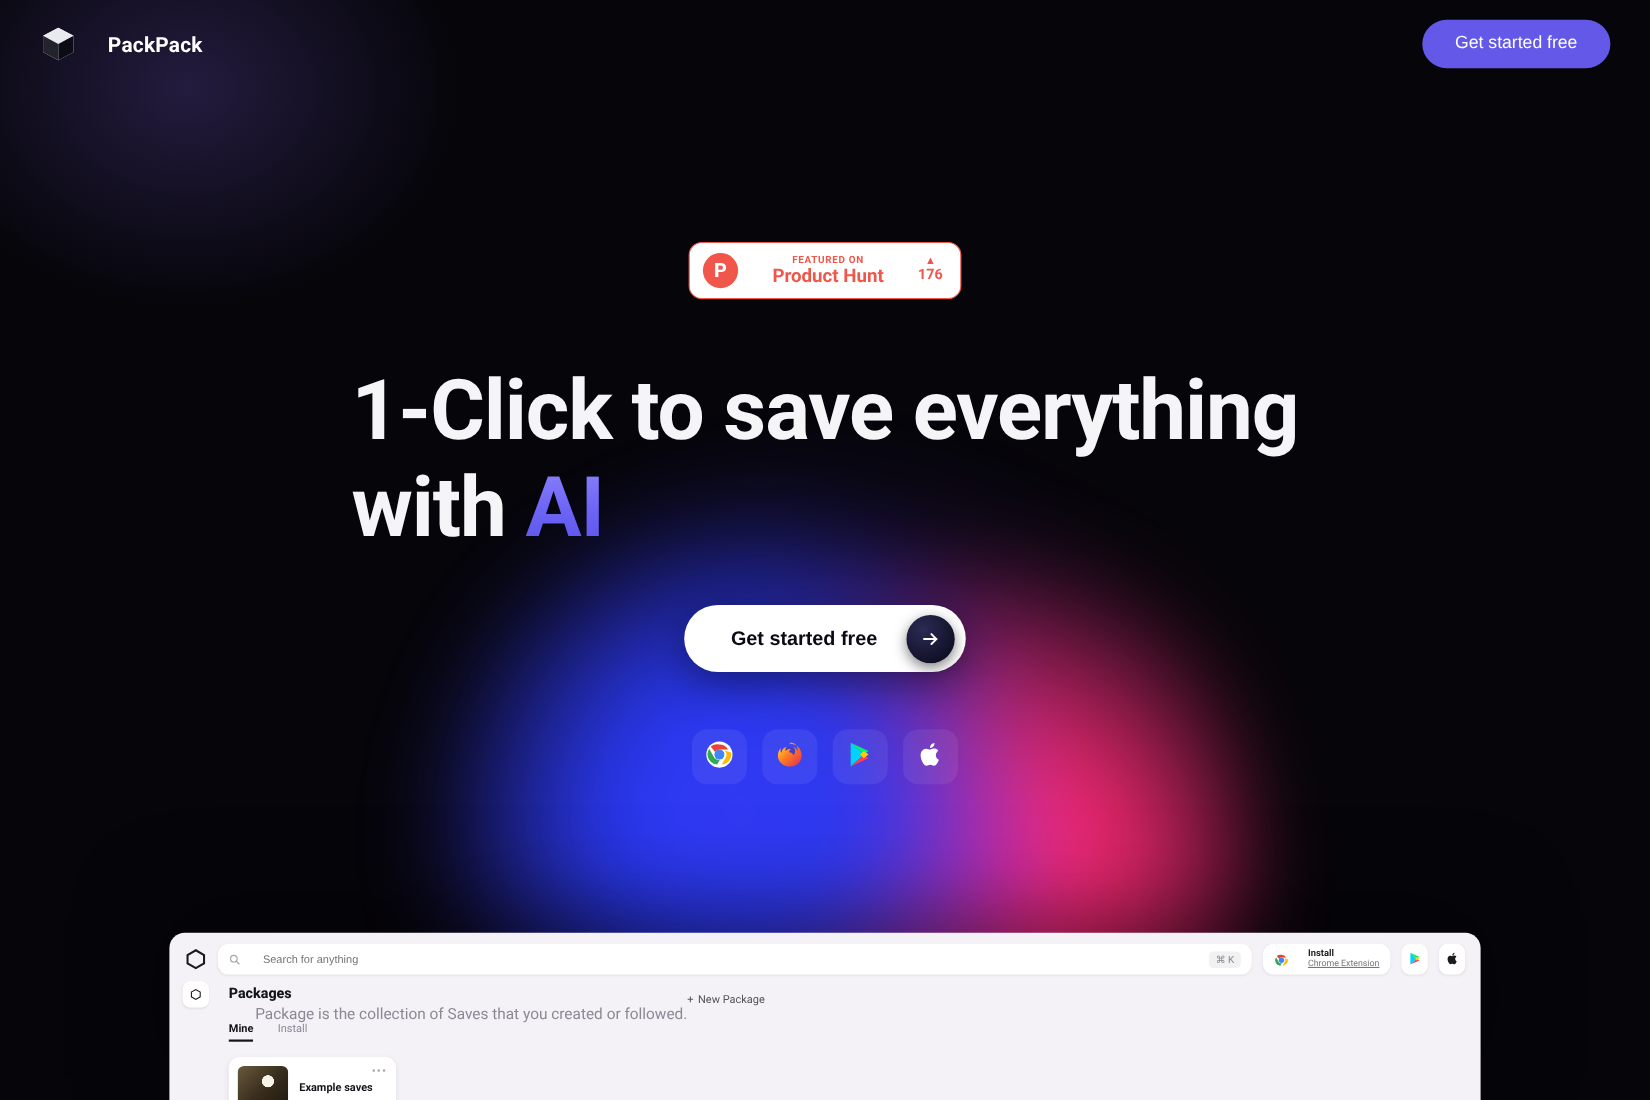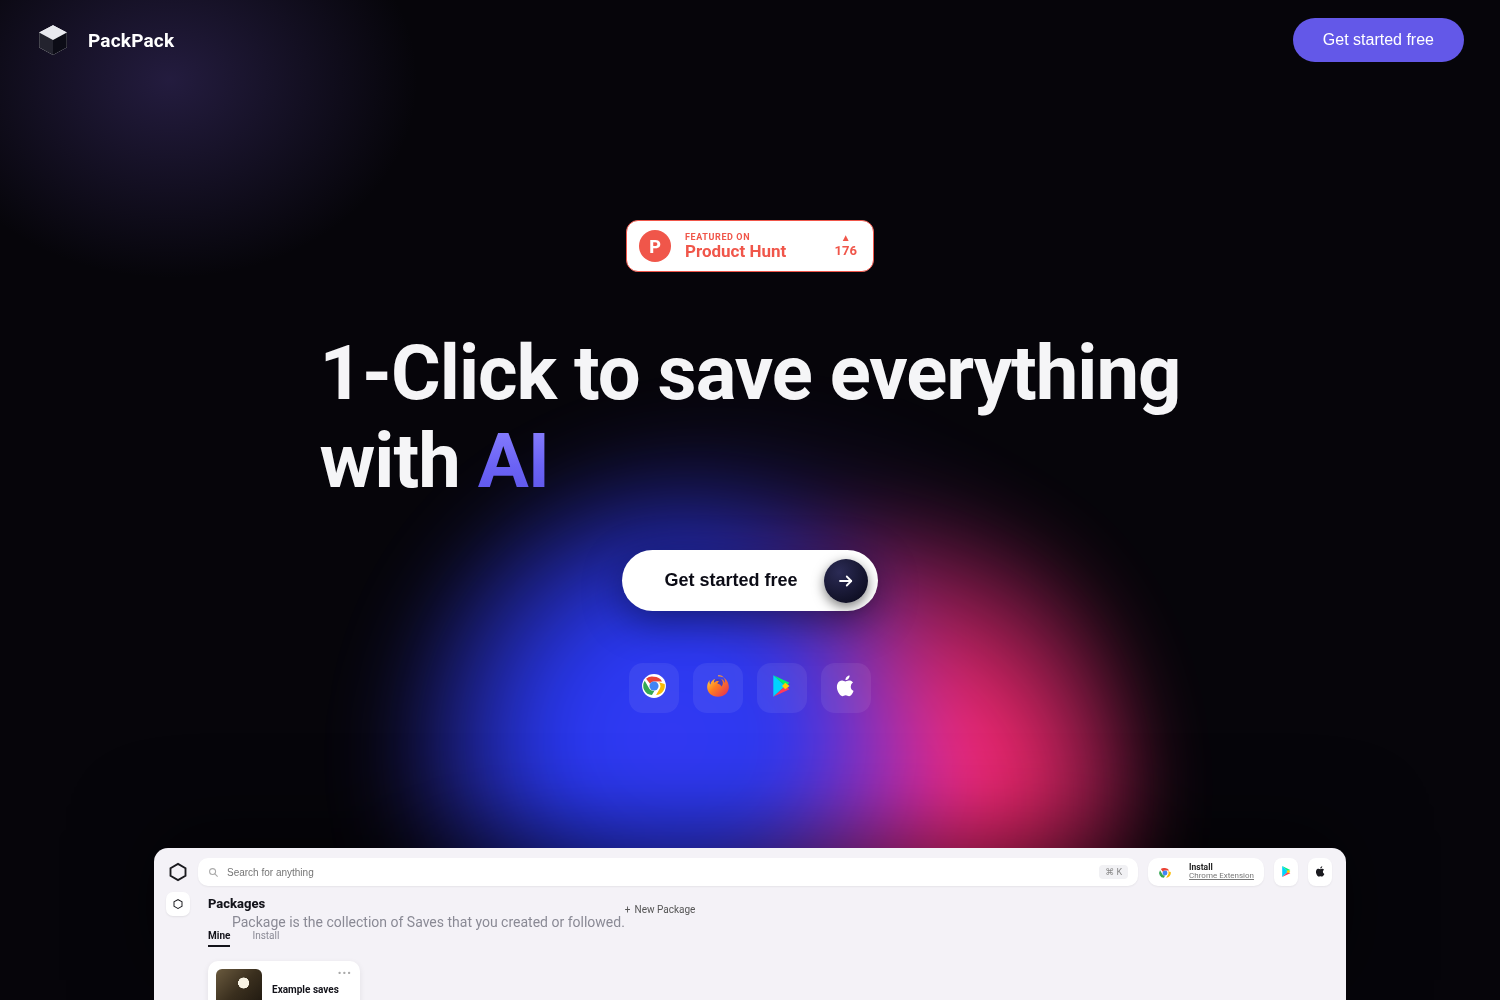--- a/index.html
+++ b/index.html
@@ -24,21 +24,21 @@
     position: relative;
     z-index: 5;
     display: flex;
     align-items: center;
     justify-content: space-between;
     padding: 18px 36px;
   }
   .brand {
     display: flex;
     align-items: center;
-    gap: 18px;
+    gap: 28px;
   }
   .logo-wrap {
     width: 34px; height: 34px;
     display: flex; align-items: center; justify-content: center;
   }
   .brand-name {
     font-size: 19px;
     font-weight: 700;
     letter-spacing: .2px;
     color: #fff;
@@ -93,21 +93,21 @@
     cursor: pointer;
     min-width: 248px;
   }
   .ph-circle {
     width: 32px; height: 32px; border-radius: 50%;
     background: #f0564a;
     color: #fff;
     display: flex; align-items: center; justify-content: center;
     font-weight: 800; font-size: 18px;
   }
-  .ph-text { flex: 1; }
+  .ph-text { flex: 1; text-align: center; }
   .ph-featured {
     font-size: 9px;
     font-weight: 700;
     letter-spacing: .6px;
     color: #f0564a;
     text-transform: uppercase;
   }
   .ph-name {
     font-size: 17px;
     font-weight: 700;
@@ -208,21 +208,21 @@
     display:flex;align-items:center;justify-content:center;
   }
   .pv-search {
     flex: 1;
     background: #fff;
     border-radius: 10px;
     height: 28px;
     display: flex;
     align-items: center;
     padding: 0 10px;
-    gap: 8px;
+    gap: 20px;
     box-shadow: 0 1px 2px rgba(0,0,0,0.06);
   }
   .pv-search svg { width: 11px; height: 11px; opacity: .5; }
   .pv-search input {
     border: none; outline: none; background: transparent;
     font-size: 10px; color: #666; width: 100%;
   }
   .pv-kbd {
     font-size: 9px;
     color: #888;

